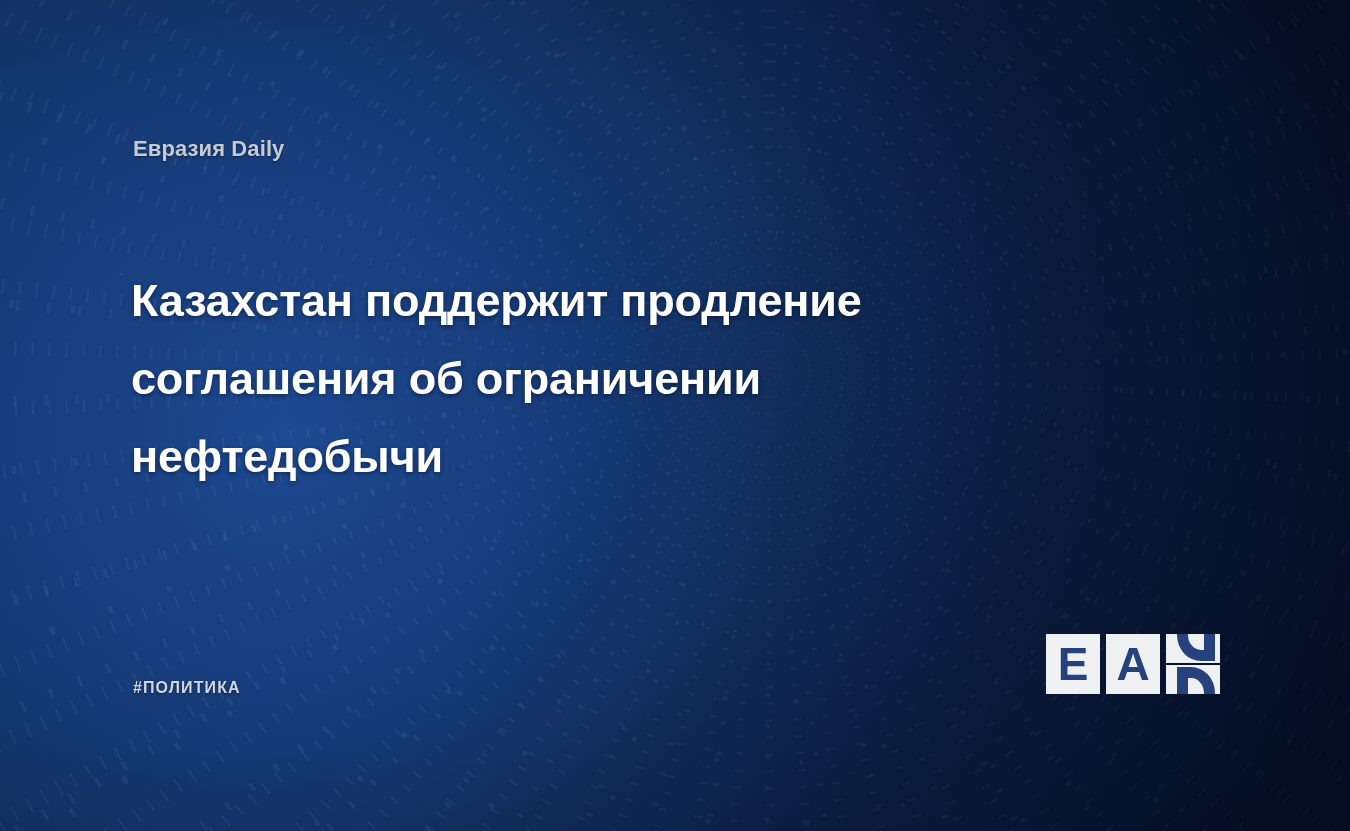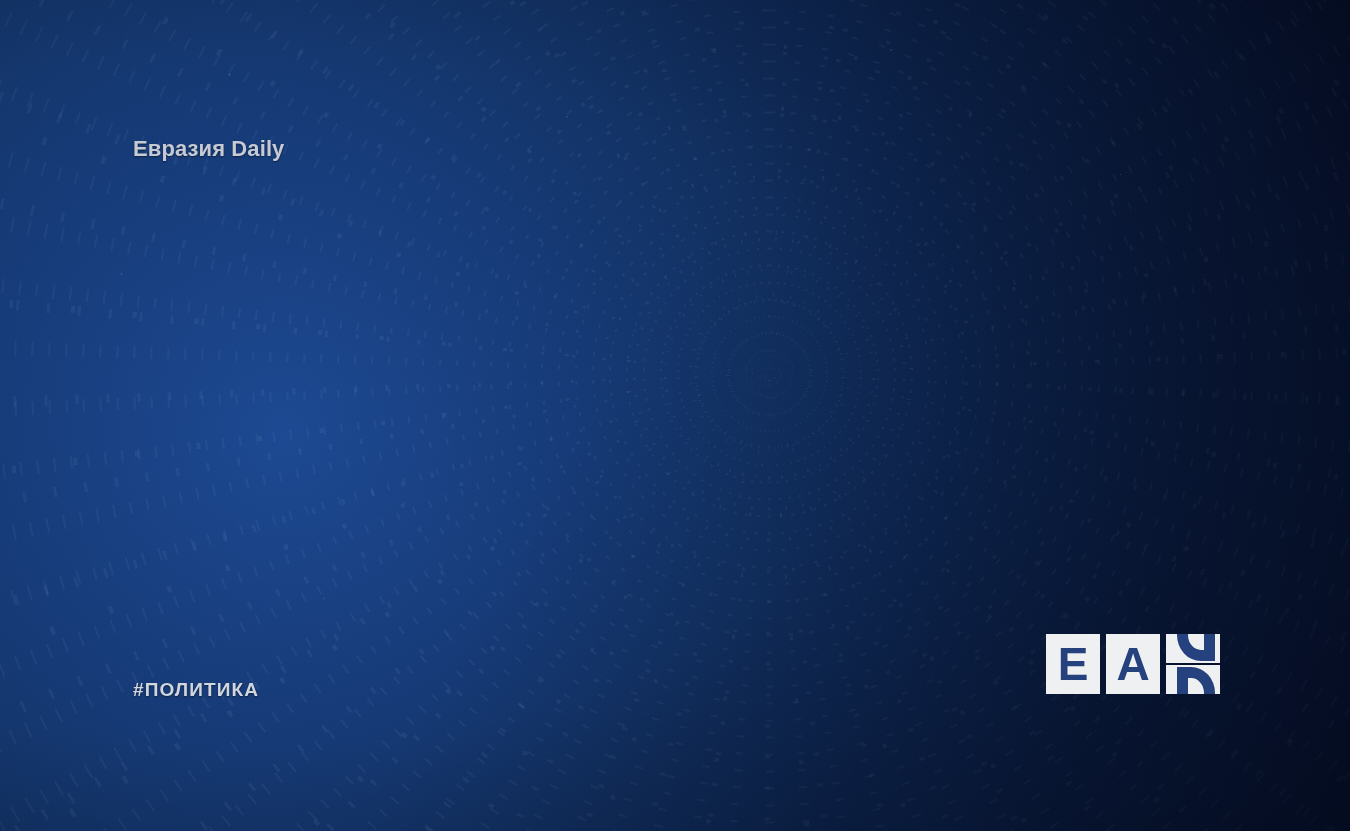--- a/index.html
+++ b/index.html
@@ -127,21 +127,21 @@
     font-weight:bold;
     line-height:78px;
     letter-spacing:-0.2px;
     color:#ffffff;
     text-shadow:0 2px 5px rgba(2,8,24,.45);
   }
 
   .tag{
     position:absolute;
     left:133px; top:679px;
-    font-size:19px;
+    font-size:16px;
     font-weight:bold;
     letter-spacing:1.1px;
     color:#d2d6dd;
     text-shadow:0 1px 2px rgba(0,0,0,.45);
     white-space:nowrap;
   }
 
   
   .logo{
     position:absolute;
@@ -212,20 +212,21 @@
   <div class="trails"></div>
   <div class="trails t2"></div>
   <div class="trails t3"></div>
   <div class="speckle"></div>
   <div class="bg-vignette"></div>
 
   <div class="content">
 
     <div class="site-name">Евразия Daily</div>
 
+    <h1 class="headline">Казахстан поддержит продление соглашения об ограничении нефтедобычи</h1>
 
     <div class="tag">#ПОЛИТИКА</div>
 
     <div class="logo">
 
       <div class="tile">
         <span class="tile-letter">E</span>
       </div>
 
       <div class="tile">

